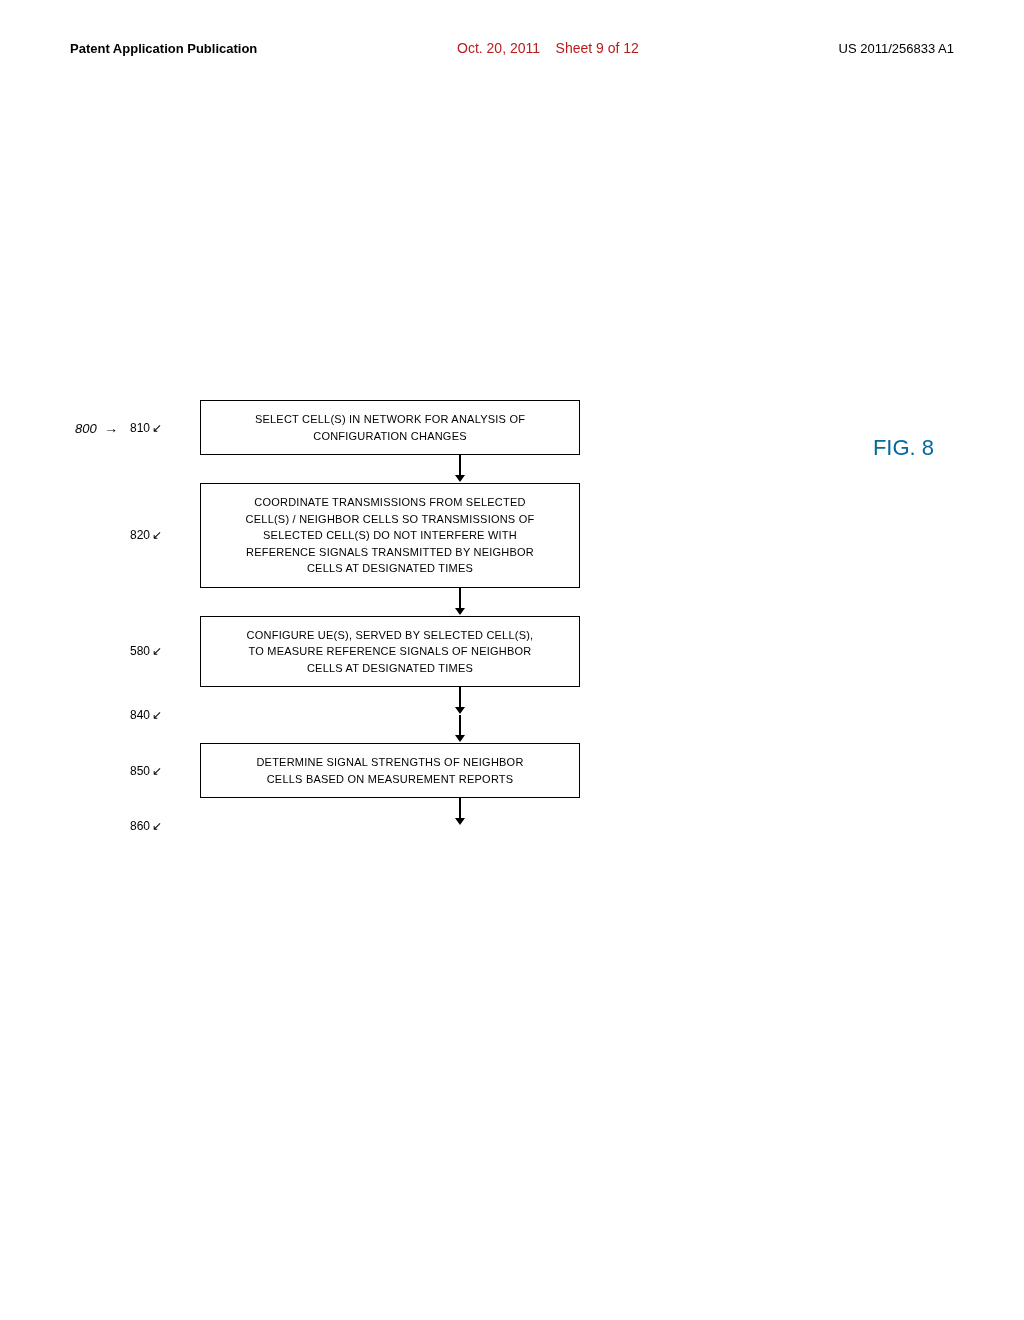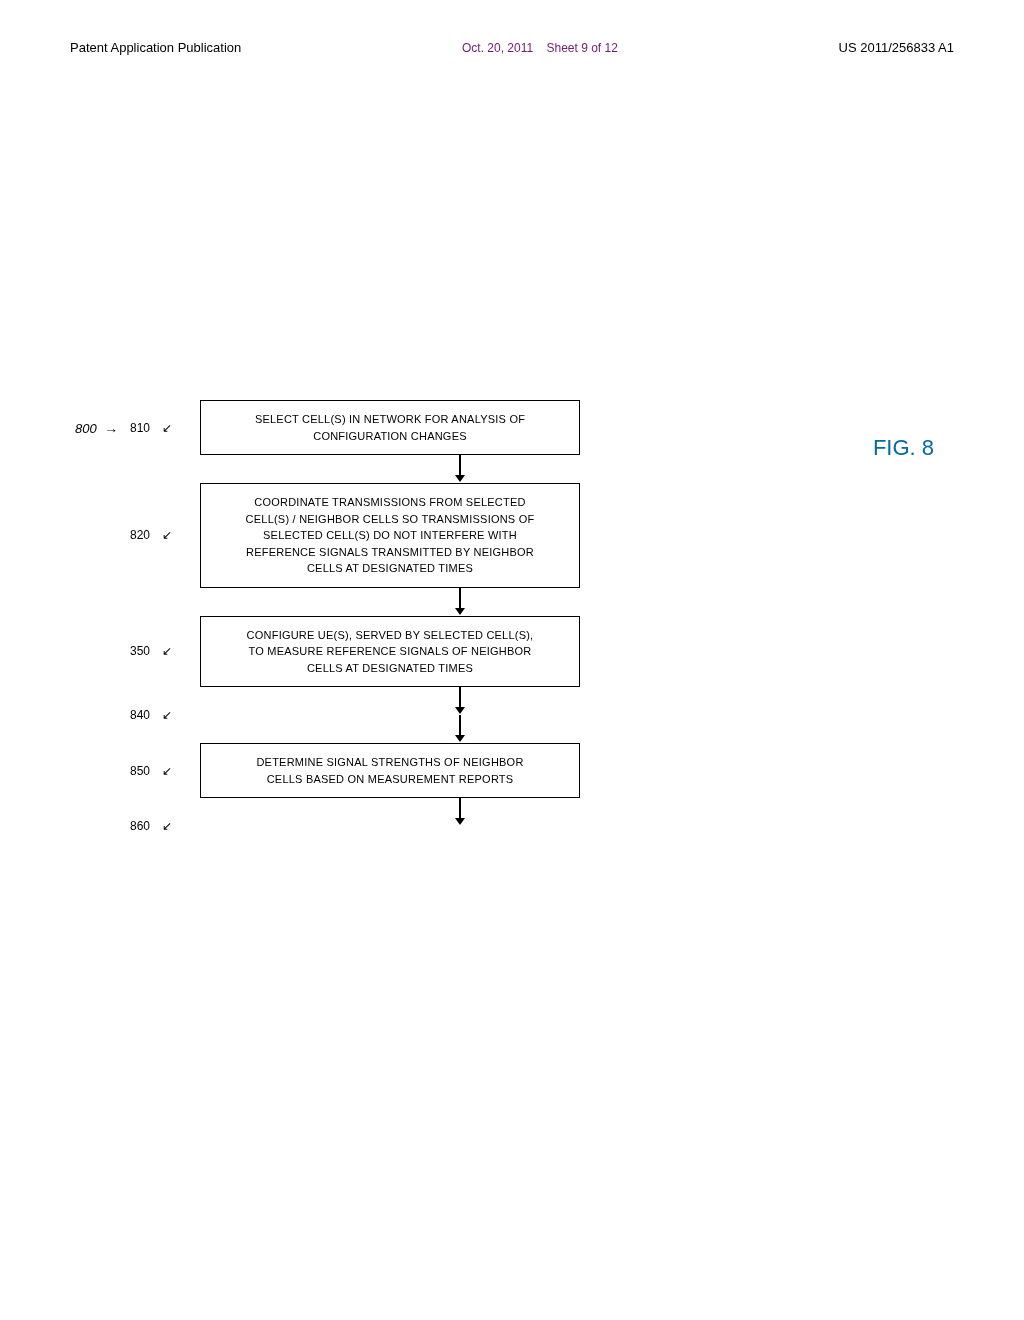--- a/index.html
+++ b/index.html
@@ -27,27 +27,27 @@
     
     .header {
       display: flex;
       justify-content: space-between;
       align-items: baseline;
       padding: 40px 70px 0 70px;
     }
 
     .header-left {
       font-size: 13px;
-      font-weight: normal;
+      font-weight: bold;
       color: #000;
     }
 
     .header-center {
-      font-size: 12px;
-      color: #701a75;
+      font-size: 14px;
+      color: #b91c1c;
       text-align: right;
     }
 
     .header-right {
       font-size: 13px;
       color: #000;
     }
 
     
     .diagram-label-800 {
@@ -89,21 +89,21 @@
       margin-bottom: 0;
     }
 
     .step-number {
       position: absolute;
       left: -70px;
       font-size: 12px;
       color: #000;
       display: flex;
       align-items: center;
-      gap: 12px;
+      gap: 2px;
       justify-content: space-between;
     }
 
     .step-number-text {
       font-size: 12px;
     }
 
     .step-arrow-right {
       font-size: 12px;
     }
@@ -187,21 +187,21 @@
           <span class="step-arrow-right"> ↙</span>
         </div>
         <div class="flow-box">COORDINATE TRANSMISSIONS FROM SELECTED<br>CELL(S) / NEIGHBOR CELLS SO TRANSMISSIONS OF<br>SELECTED CELL(S) DO NOT INTERFERE WITH<br>REFERENCE SIGNALS TRANSMITTED BY NEIGHBOR<br>CELLS AT DESIGNATED TIMES</div>
       </div>
       <div class="arrow-down">
         <div class="arrow-line"></div>
         <div class="arrow-head"></div>
       </div>
       <div class="step-with-label">
         <div class="step-number">
-          <span class="step-number-text">350</span>
+          <span class="step-number-text">580</span>
           <span class="step-arrow-right"> ↙</span>
         </div>
         <div class="flow-box">CONFIGURE UE(S), SERVED BY SELECTED CELL(S),<br>TO MEASURE REFERENCE SIGNALS OF NEIGHBOR<br>CELLS AT DESIGNATED TIMES</div>
       </div>
       <div class="arrow-down">
         <div class="arrow-line"></div>
         <div class="arrow-head"></div>
       </div>
       <div class="step-with-label">
         <div class="step-number">

